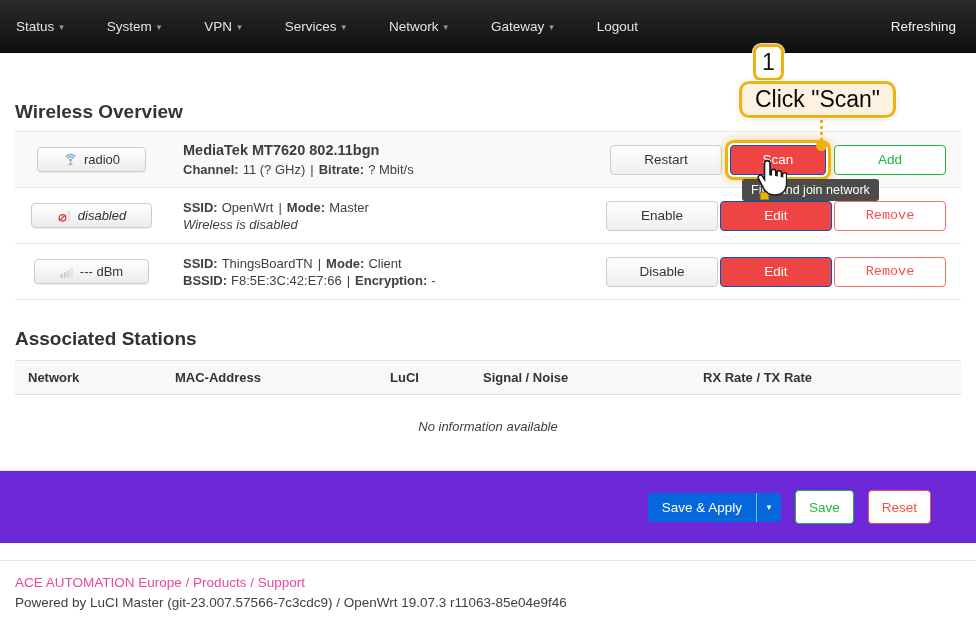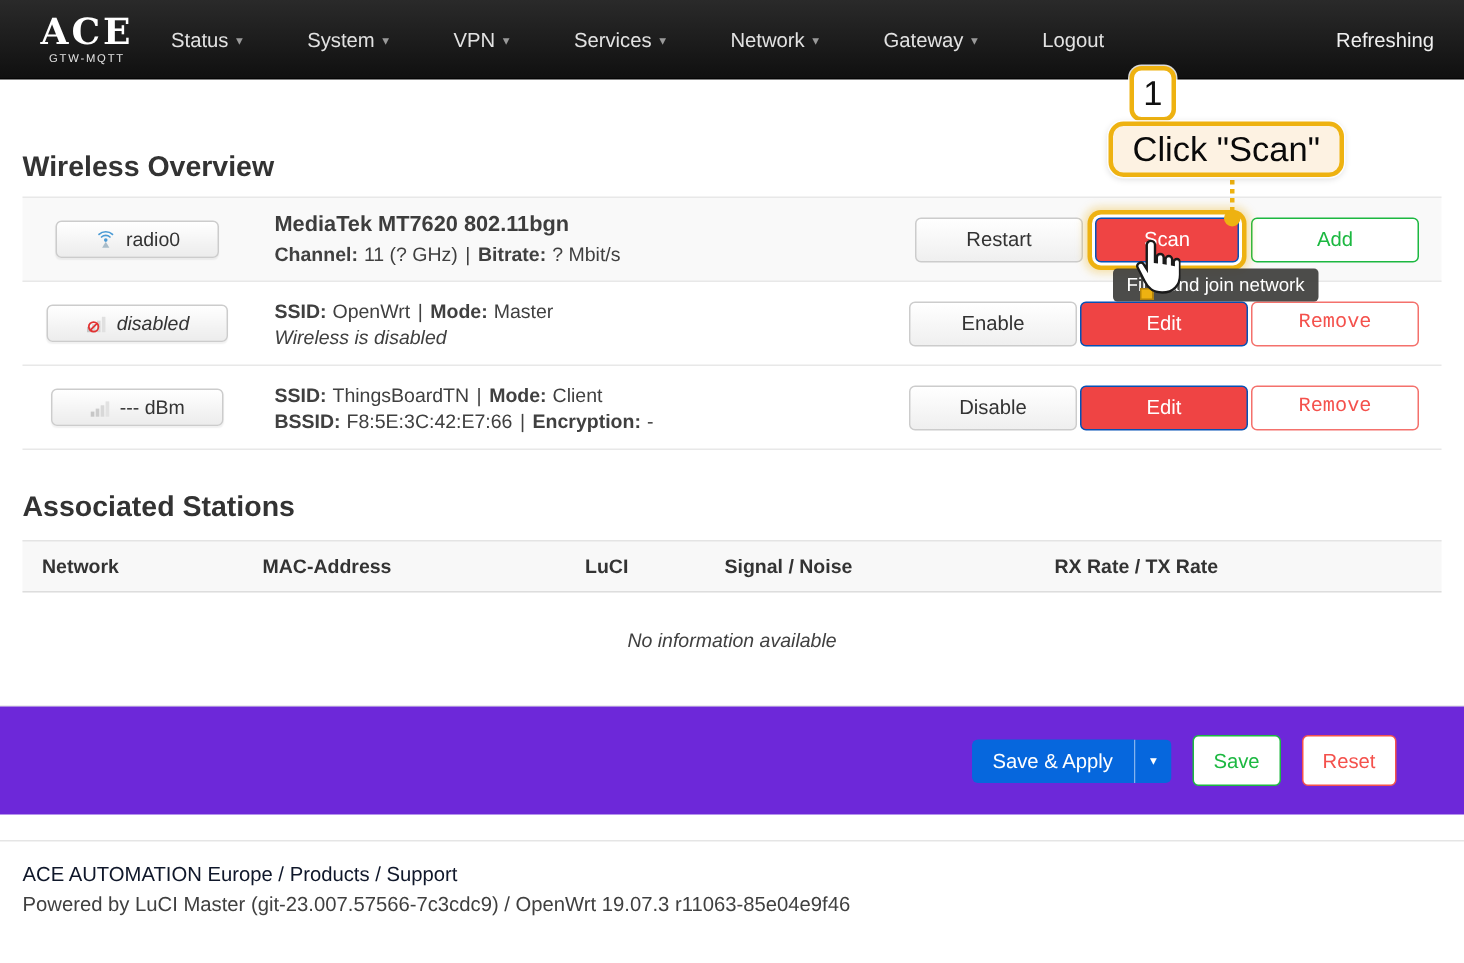--- a/index.html
+++ b/index.html
@@ -65,21 +65,21 @@
   .split-caret { background:#0667dd; color:#fff; width:25px; display:flex; align-items:center;
     justify-content:center; font-size:9px; border-left:1px solid rgba(255,255,255,.5);
     border-radius:0 4px 4px 0; }
   .btn-sm { height:27px; min-width:0; padding:16px 13px; font-size:13.5px; border-radius:4px;
     display:inline-flex; align-items:center; justify-content:center; cursor:pointer; background:#fff; }
   .save  { border:1px solid #1cb841; color:#1cb841; }
   .reset { border:1px solid #f4514c; color:#f4514c; }
   hr.rule { border:none; border-top:1px solid #e5e5e5; margin:17px -15px 0; }
   
   .footer { padding-top:14px; font-size:13.5px; }
-  .flinks { color:#0f172a; }
+  .flinks { color:#ec4899; }
   .flink { cursor:pointer; }
   .powered { color:#404040; margin-top:5px; }
   
   .overlay { position:absolute; inset:0; pointer-events:none; }
   .step-badge { position:absolute; left:753px; top:44px; width:31px; height:37px;
     background:#fff; border:3px solid #eeb211; border-radius:8px; z-index:10;
     display:flex; align-items:center; justify-content:center; font-size:23px; color:#111;
     box-shadow:0 0 0 1px rgba(255,255,255,.85); }
   .callout { position:absolute; left:739px; top:81px; height:37px; padding:0 13px;
     background:#fdf2e2; border:3px solid #eeb211; border-radius:10px; z-index:11;
@@ -94,24 +94,20 @@
   .click-square { position:absolute; left:760px; top:192px; width:9px; height:8px;
     background:#eeb211; border:1px solid #b5830a; z-index:13; }
   .cursor { position:absolute; left:755px; top:158px; z-index:14; }
 </style>
 </head>
 <body>
 
 <div class="page">
 
   <div class="navbar">
-    <div class="brand">
-      <div class="brand-title">ACE</div>
-      <div class="brand-sub">GTW-MQTT</div>
-    </div>
     <div class="nav-items">
       <div class="nav-item">
         <span>Status</span>
         <span class="nav-caret">▾</span>
       </div>
       <div class="nav-item">
         <span>System</span>
         <span class="nav-caret">▾</span>
       </div>
       <div class="nav-item">

